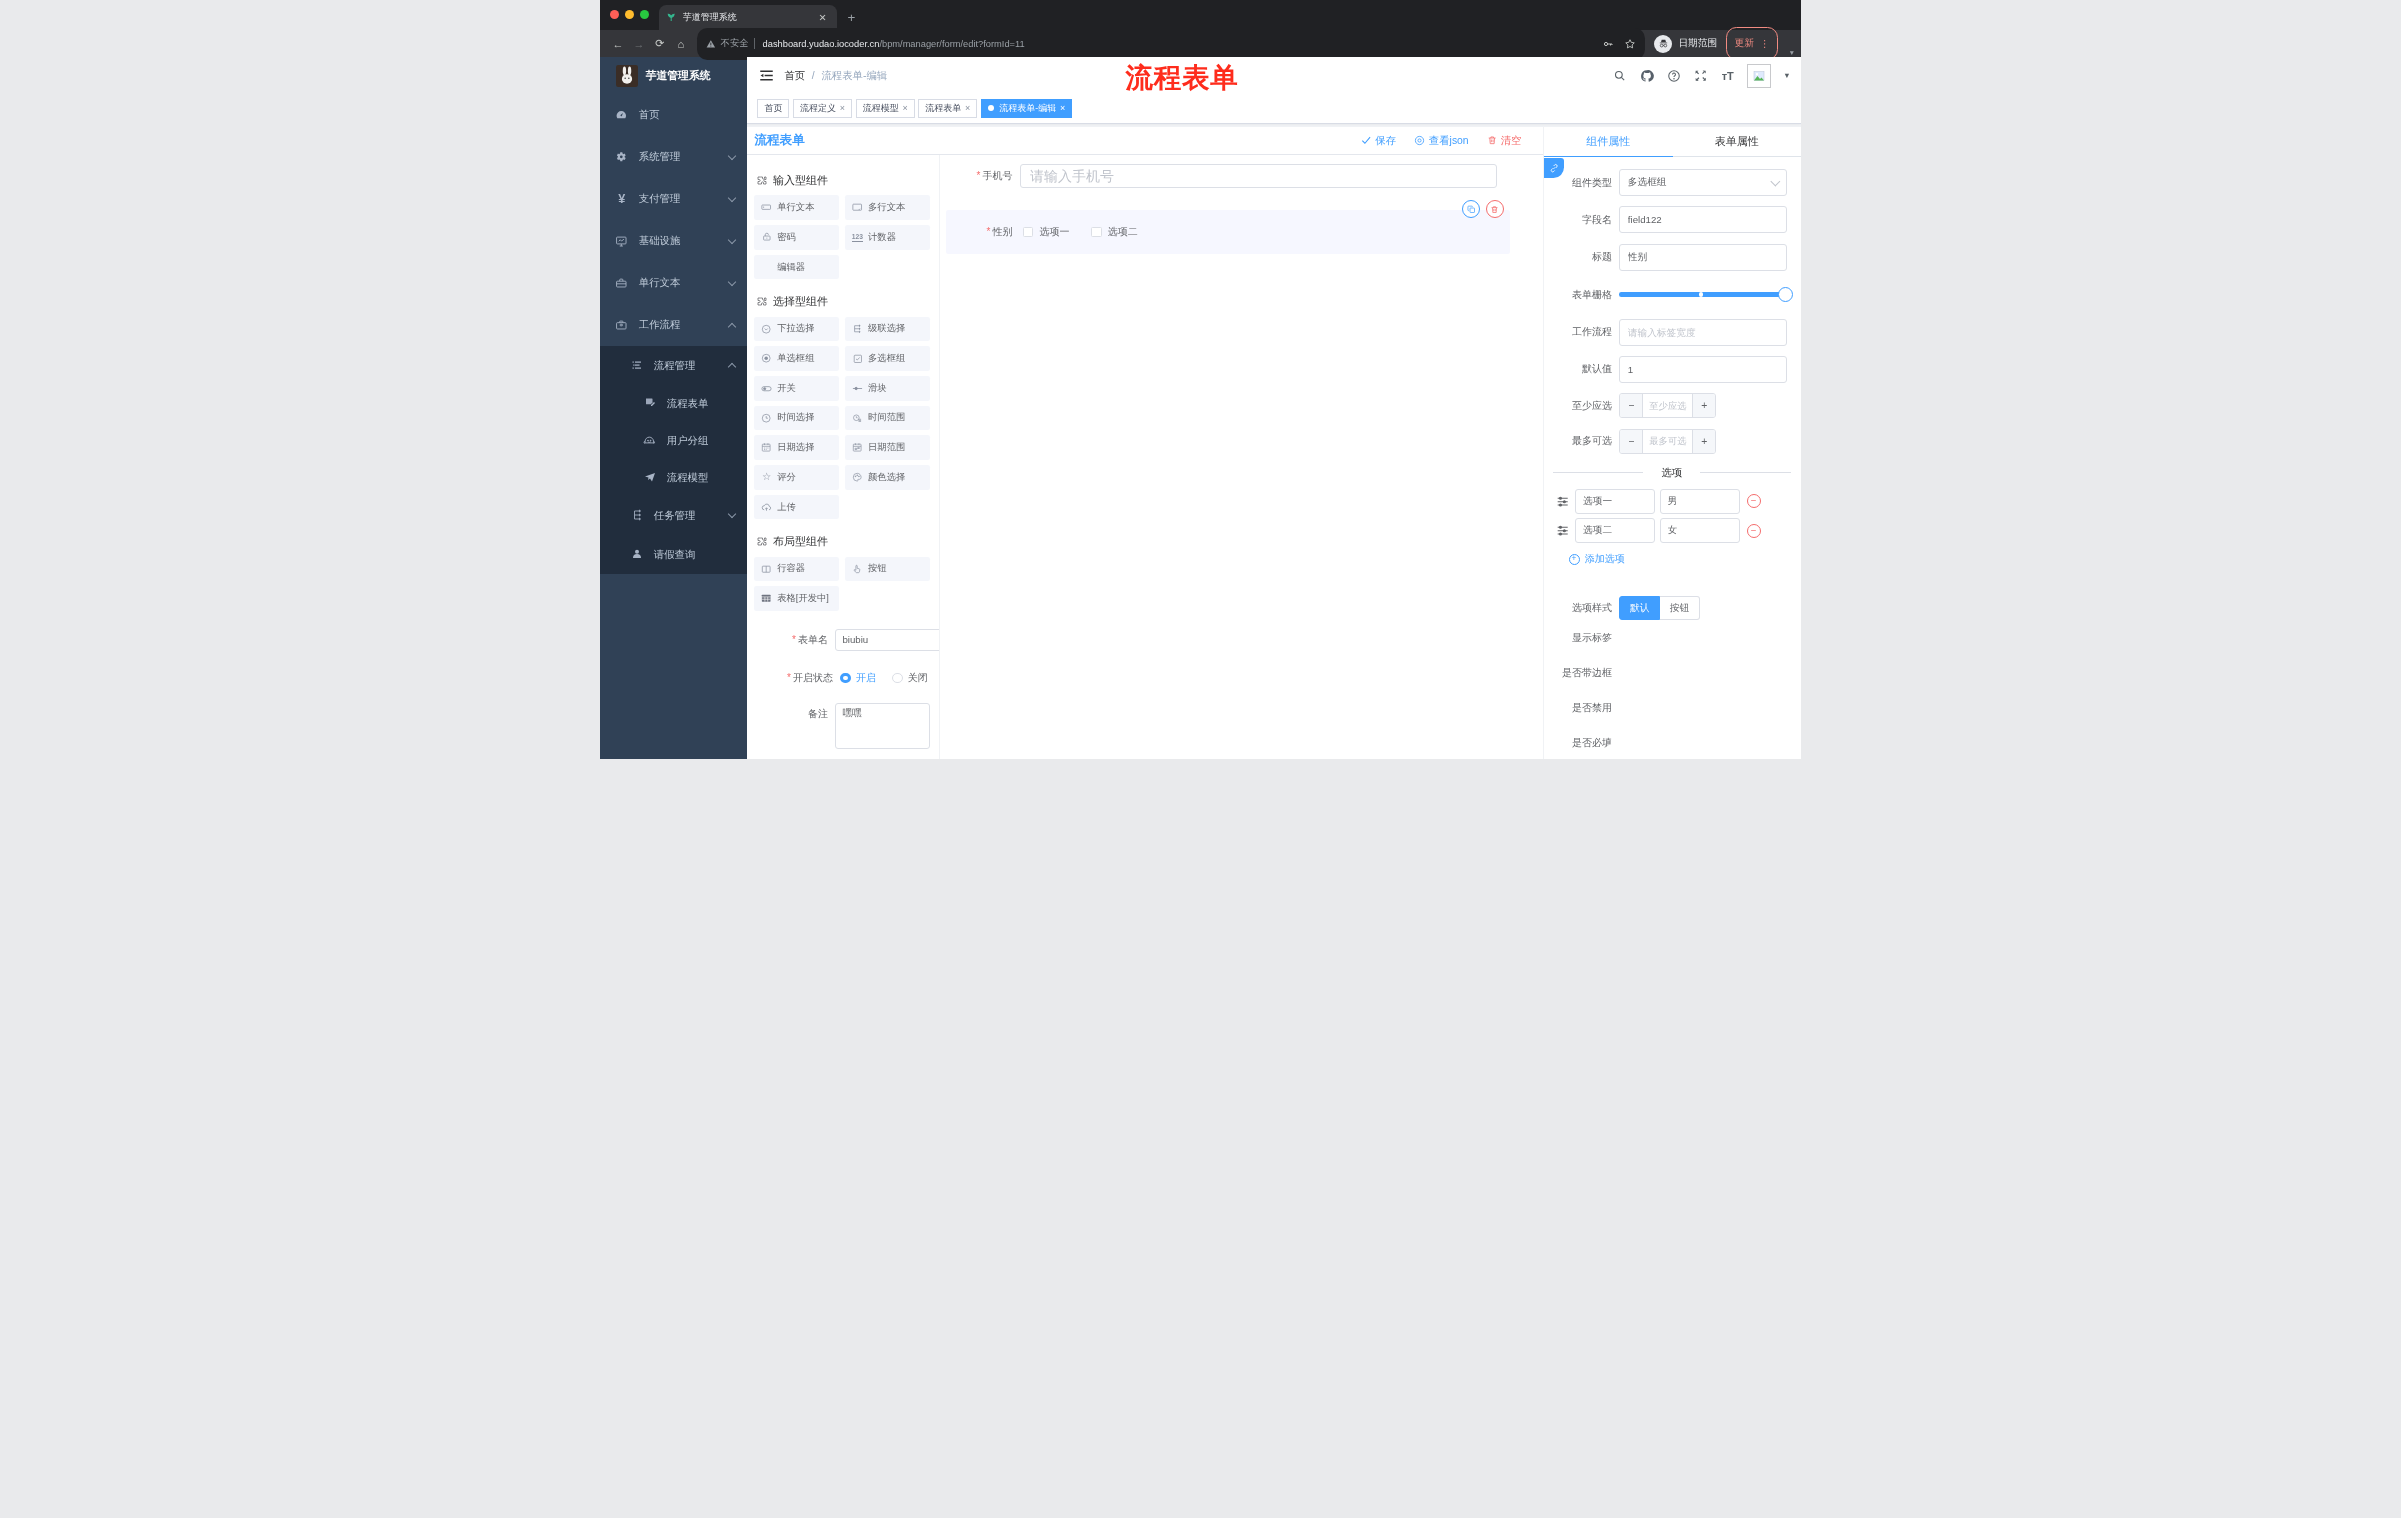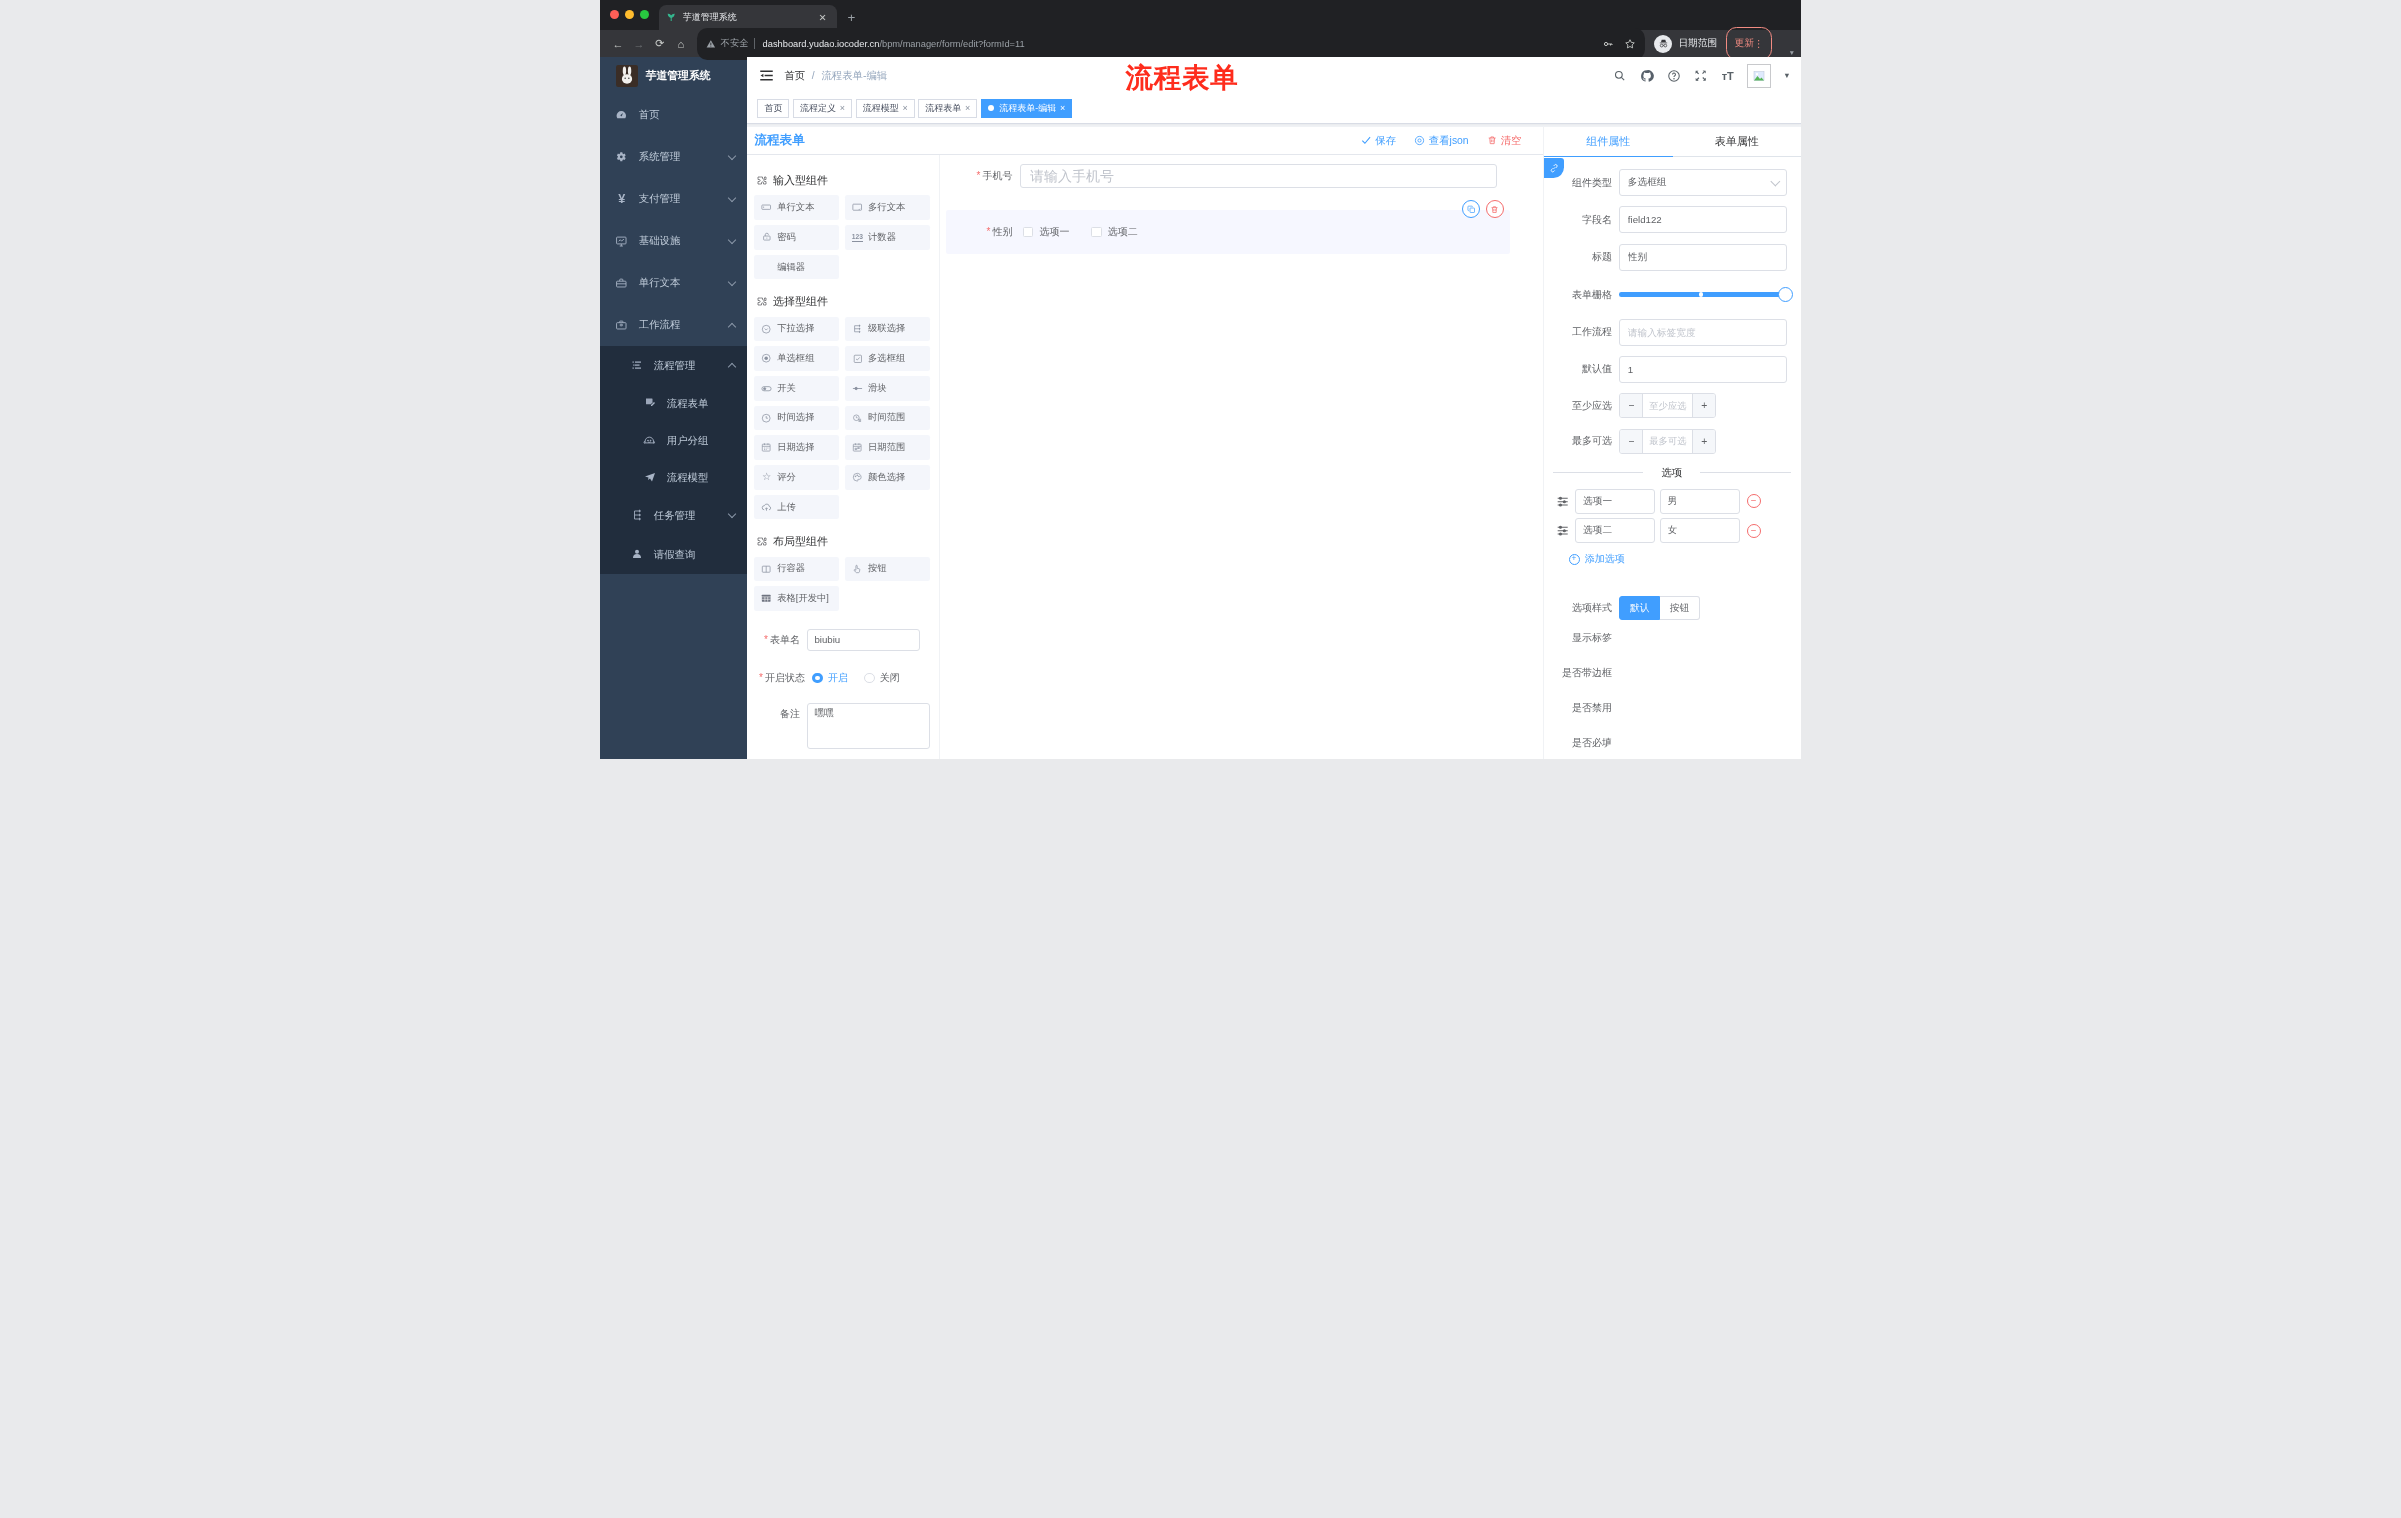--- a/index.html
+++ b/index.html
@@ -27,21 +27,21 @@
   .warn-tri { width:9.7px; height:9.7px; margin-right:4.5px; }
   .sec-label { color:#9aa0a6; margin-right:6px; }
   .omni-sep { width:0.7px; height:10.4px; background:#5f6368; margin-right:7.4px; }
   .url-domain { color:#e8eaed; }
   .url-path { color:#9aa0a6; }
   .omni-right { margin-left:auto; display:flex; align-items:center; gap:10.4px; }
   .incog { display:flex; align-items:center; gap:6px; margin-left:9px; }
   .incog-circle { width:18px; height:18px; border-radius:50%; background:#e8eaed; display:flex; align-items:center; justify-content:center; }
   .incog-label { color:#e8eaed; font-size:9.7px; }
   .update-pill { margin-left:9px; border:0.7px solid #f28b82; border-radius:10.4px; height:33px; padding:0 7.4px;
-                 display:flex; align-items:center; gap:0; color:#f28b82; font-size:9.7px;text-align:right; }
+                 display:flex; align-items:center; gap:6px; color:#f28b82; font-size:9.7px;text-align:right; }
   .chrome-caret { position:absolute; right:6px; bottom:1.5px; color:#9aa0a6; font-size:6.7px; }
 
   
   .app { display:flex; height:703px; }
   .sidebar { width:147px; background:#304156; flex:0 0 auto; color:#bfcbd9; overflow:hidden; }
   .logo-row { height:37px; display:flex; align-items:center; padding-left:16.3px; gap:7.4px; }
   .logo-img { width:22px; height:22px; border-radius:2.2px; overflow:hidden; flex:0 0 auto; }
   .logo-title { color:#fff; font-size:10.8px; font-weight:bold; white-space:nowrap; }
   .menu-item { height:42px; display:flex; align-items:center; padding:0 12px 0 15px; font-size:10.4px; cursor:pointer; gap:10.4px; }
   .menu-item .mi-icon { width:13.4px; height:13.4px; flex:0 0 auto; display:flex; align-items:center; justify-content:center; color:#a8b4c6; }
@@ -93,21 +93,21 @@
   .sec-head { display:flex; align-items:center; gap:5.2px; font-size:11px; color:#303133; margin:15px 0 7.4px 1.5px; }
   .sec-head svg { flex:0 0 auto; }
   .citems { display:grid; grid-template-columns:1fr 1fr; gap:5.2px 6px; }
   .citem { height:24.5px; background:#f4f6fb; border-radius:2.2px; display:flex; align-items:center; padding-left:6.7px; gap:5.2px;
            font-size:9.3px; color:#606266; cursor:move; white-space:nowrap; }
   .ci { width:11px; height:11px; display:flex; align-items:center; justify-content:center; color:#8a919f; flex:0 0 auto; }
   .num123 { font-size:6.7px; font-weight:bold; color:#8a919f; border-bottom:1.1px solid #8a919f; line-height:7.4px; }
   .star-glyph { font-size:10.4px; color:#8a919f; line-height:10.4px; }
 
   .panel-form { margin-top:18px; }
-  .pf-row { display:flex; margin-bottom:10.4px; align-items:flex-start; }
+  .pf-row { display:flex; margin-bottom:10.4px; align-items:flex-start;margin-left:28px; }
   .pf-label { width:53px; flex:0 0 auto; text-align:right; font-size:10px; color:#606266; padding-right:7.4px; line-height:22px; white-space:nowrap; }
   .req { color:#f56c6c; margin-right:2.2px; }
   .pf-input { width:113px; height:22px; border:0.7px solid #dcdfe6; border-radius:3px; padding:0 6px; font-size:9.7px; color:#606266; background:#fff; font-family:inherit; }
   .pf-radio-group { display:flex; align-items:center; gap:16.3px; height:22px; }
   .radio { display:flex; align-items:center; gap:5.2px; font-size:10px; cursor:pointer; }
   .rdot { width:10.4px; height:10.4px; border-radius:50%; border:0.7px solid #dcdfe6; background:#fff; }
   .radio.on .rdot { border:3px solid #409eff; }
   .radio.on { color:#409eff; }
   .radio.off { color:#606266; }
   .pf-textarea { width:127px; height:46px; border:0.7px solid #dcdfe6; border-radius:3px; padding:3.7px 6px; font-size:9.7px; color:#606266; resize:none; font-family:inherit; position:relative;

